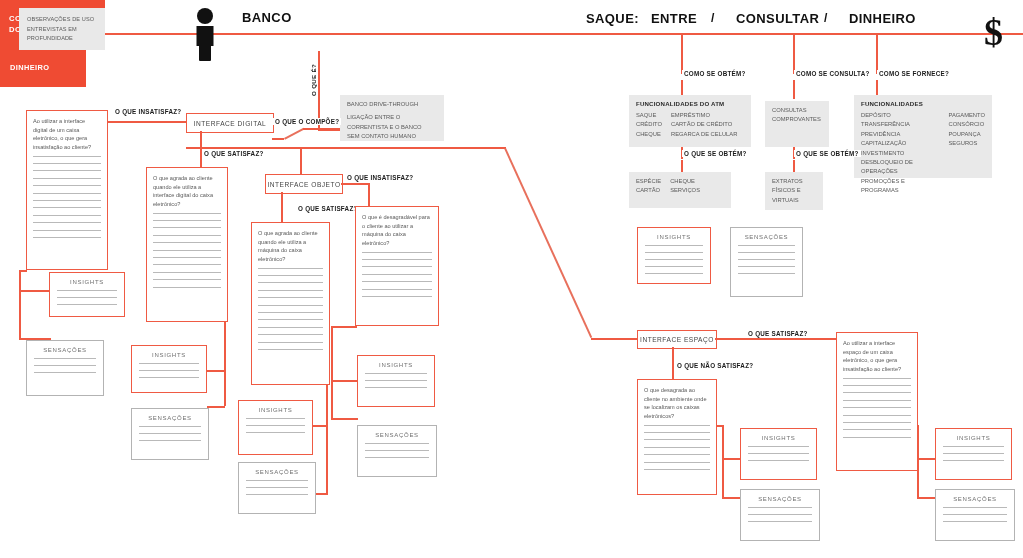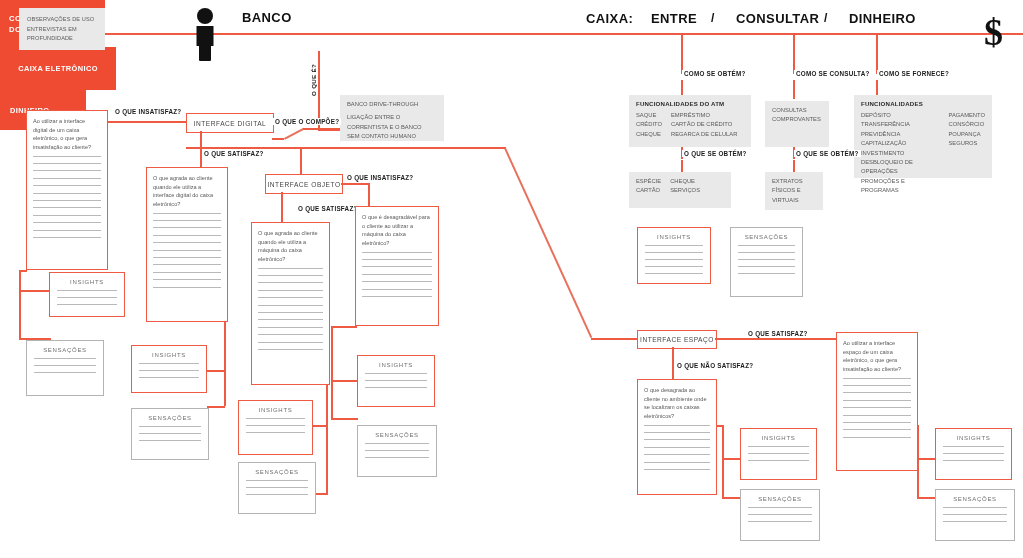--- a/index.html
+++ b/index.html
@@ -173,25 +173,22 @@
   <div class="abs" style="left:192px;top:6px;width:26px;height:55px;">
     <svg width="26" height="55" viewBox="0 0 26 55">
       <circle cx="13" cy="10" r="8" fill="#111"></circle>
       <rect x="4.5" y="20" width="17" height="20" fill="#111"></rect>
       <rect x="7" y="39" width="12" height="16" rx="1" fill="#111"></rect>
     </svg>
   </div>
 
   <div class="hdr-word" style="left:242px;top:10px;">BANCO</div>
 
-  <div class="redbox" style="left:304px;top:8px;width:116px;height:43px;justify-content:center;">
-    <span style="font-size:7.4px;">CAIXA ELETRÔNICO</span>
-  </div>
-
-  <div class="hdr-word" style="left:586px;top:11px;">CAIXA:</div>
+
+  <div class="hdr-word" style="left:586px;top:11px;">SAQUE:</div>
   <div class="hdr-word" style="left:651px;top:11px;">ENTRE</div>
   <div class="hdr-slash" style="left:711px;top:11px;">/</div>
   <div class="hdr-word" style="left:736px;top:11px;">CONSULTAR</div>
   <div class="hdr-slash" style="left:824px;top:11px;">/</div>
   <div class="hdr-word" style="left:849px;top:11px;">DINHEIRO</div>
 
   <div class="redbox" style="left:931px;top:12px;width:86px;height:40px;">
     <span style="font-size:7.4px;padding-left:10px;">DINHEIRO</span>
   </div>
   <div class="abs" style="left:984px;top:13px;font-size:38px;font-weight:bold;color:#111;line-height:38px;font-family:'Liberation Serif',serif;">

